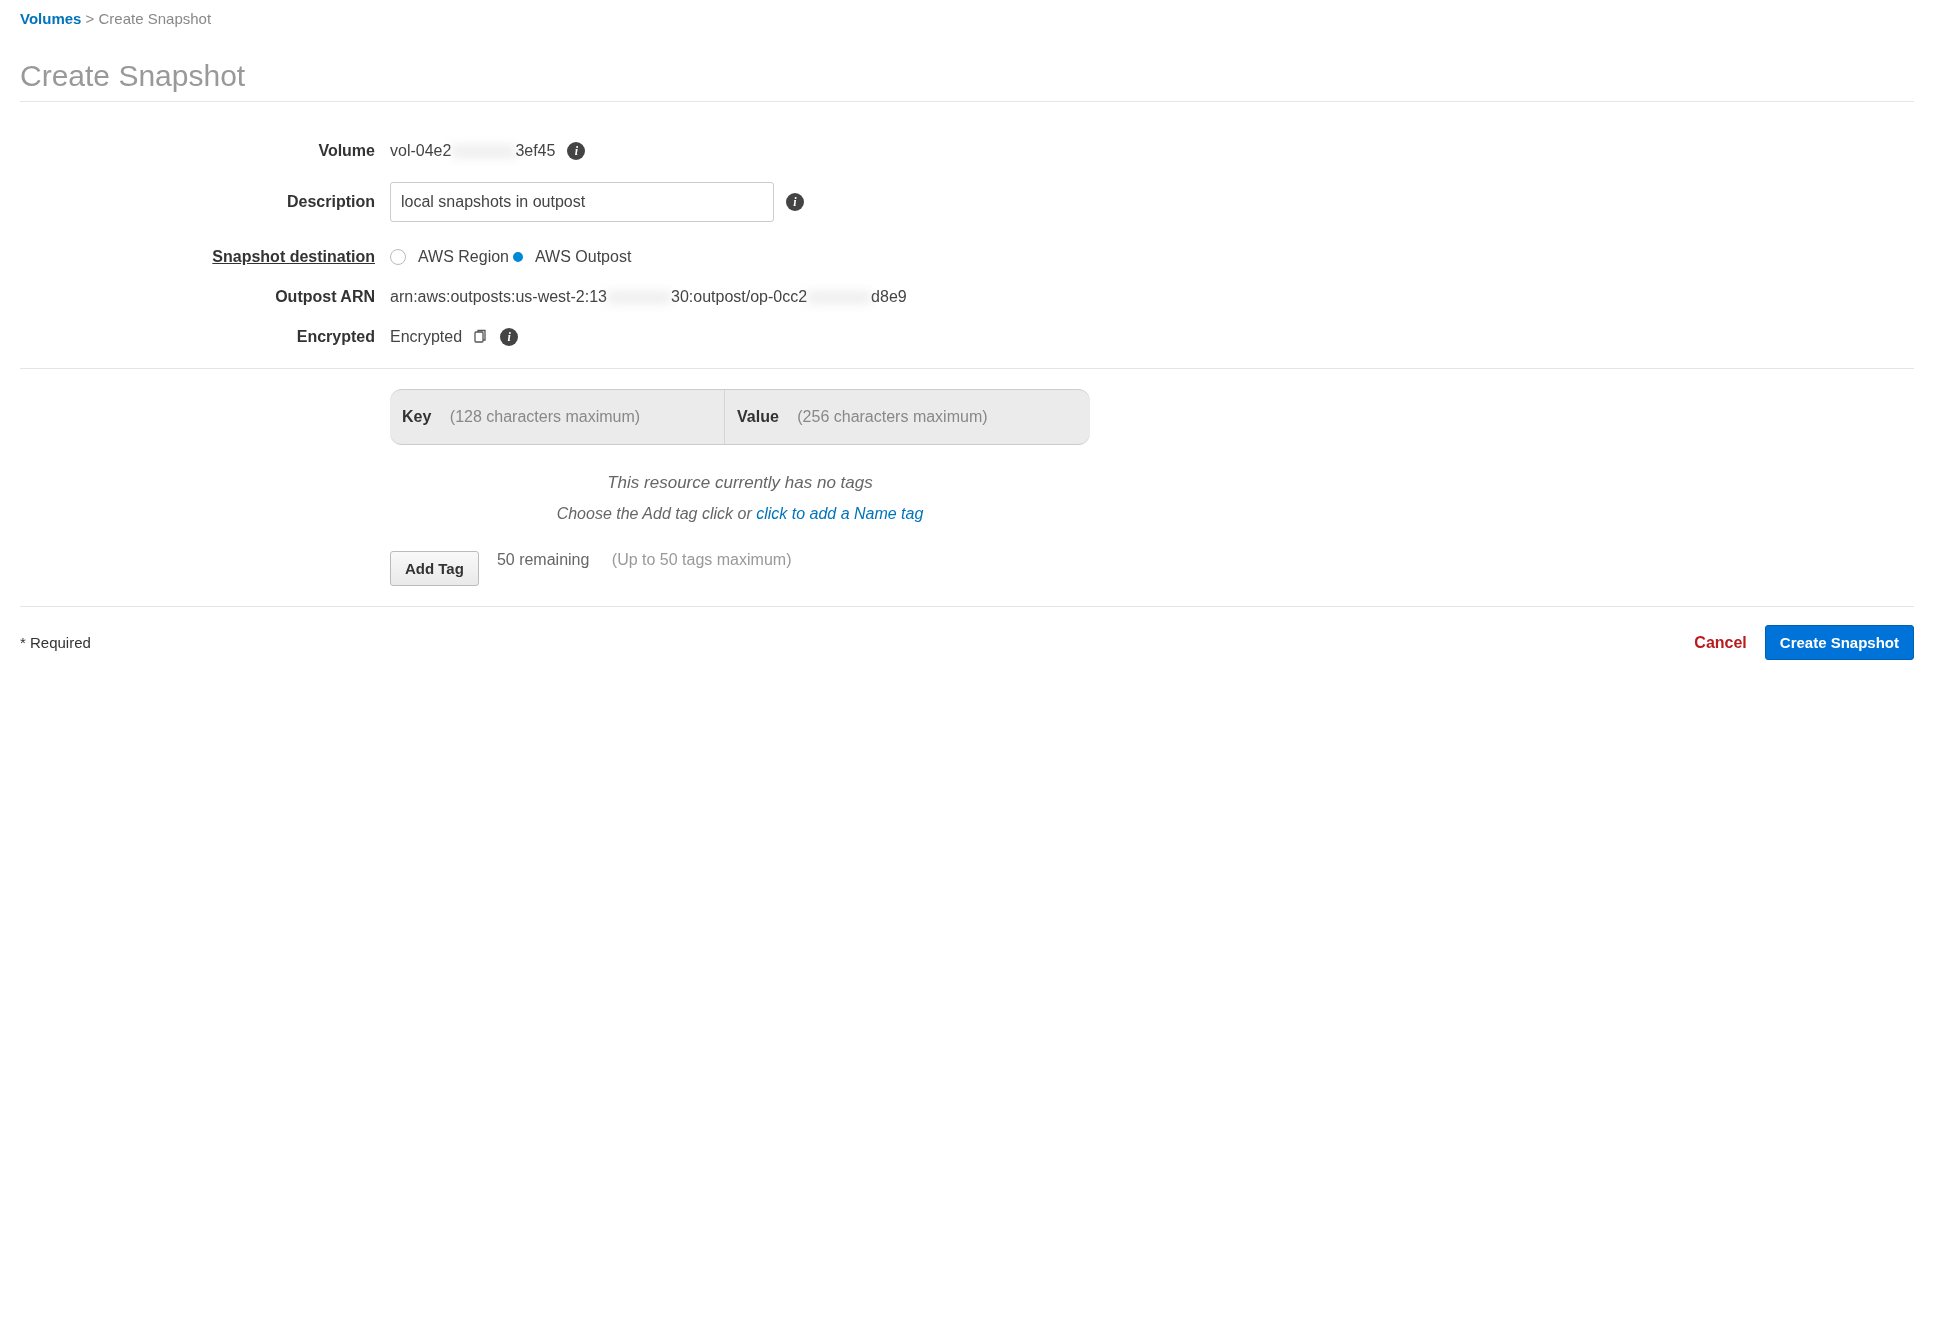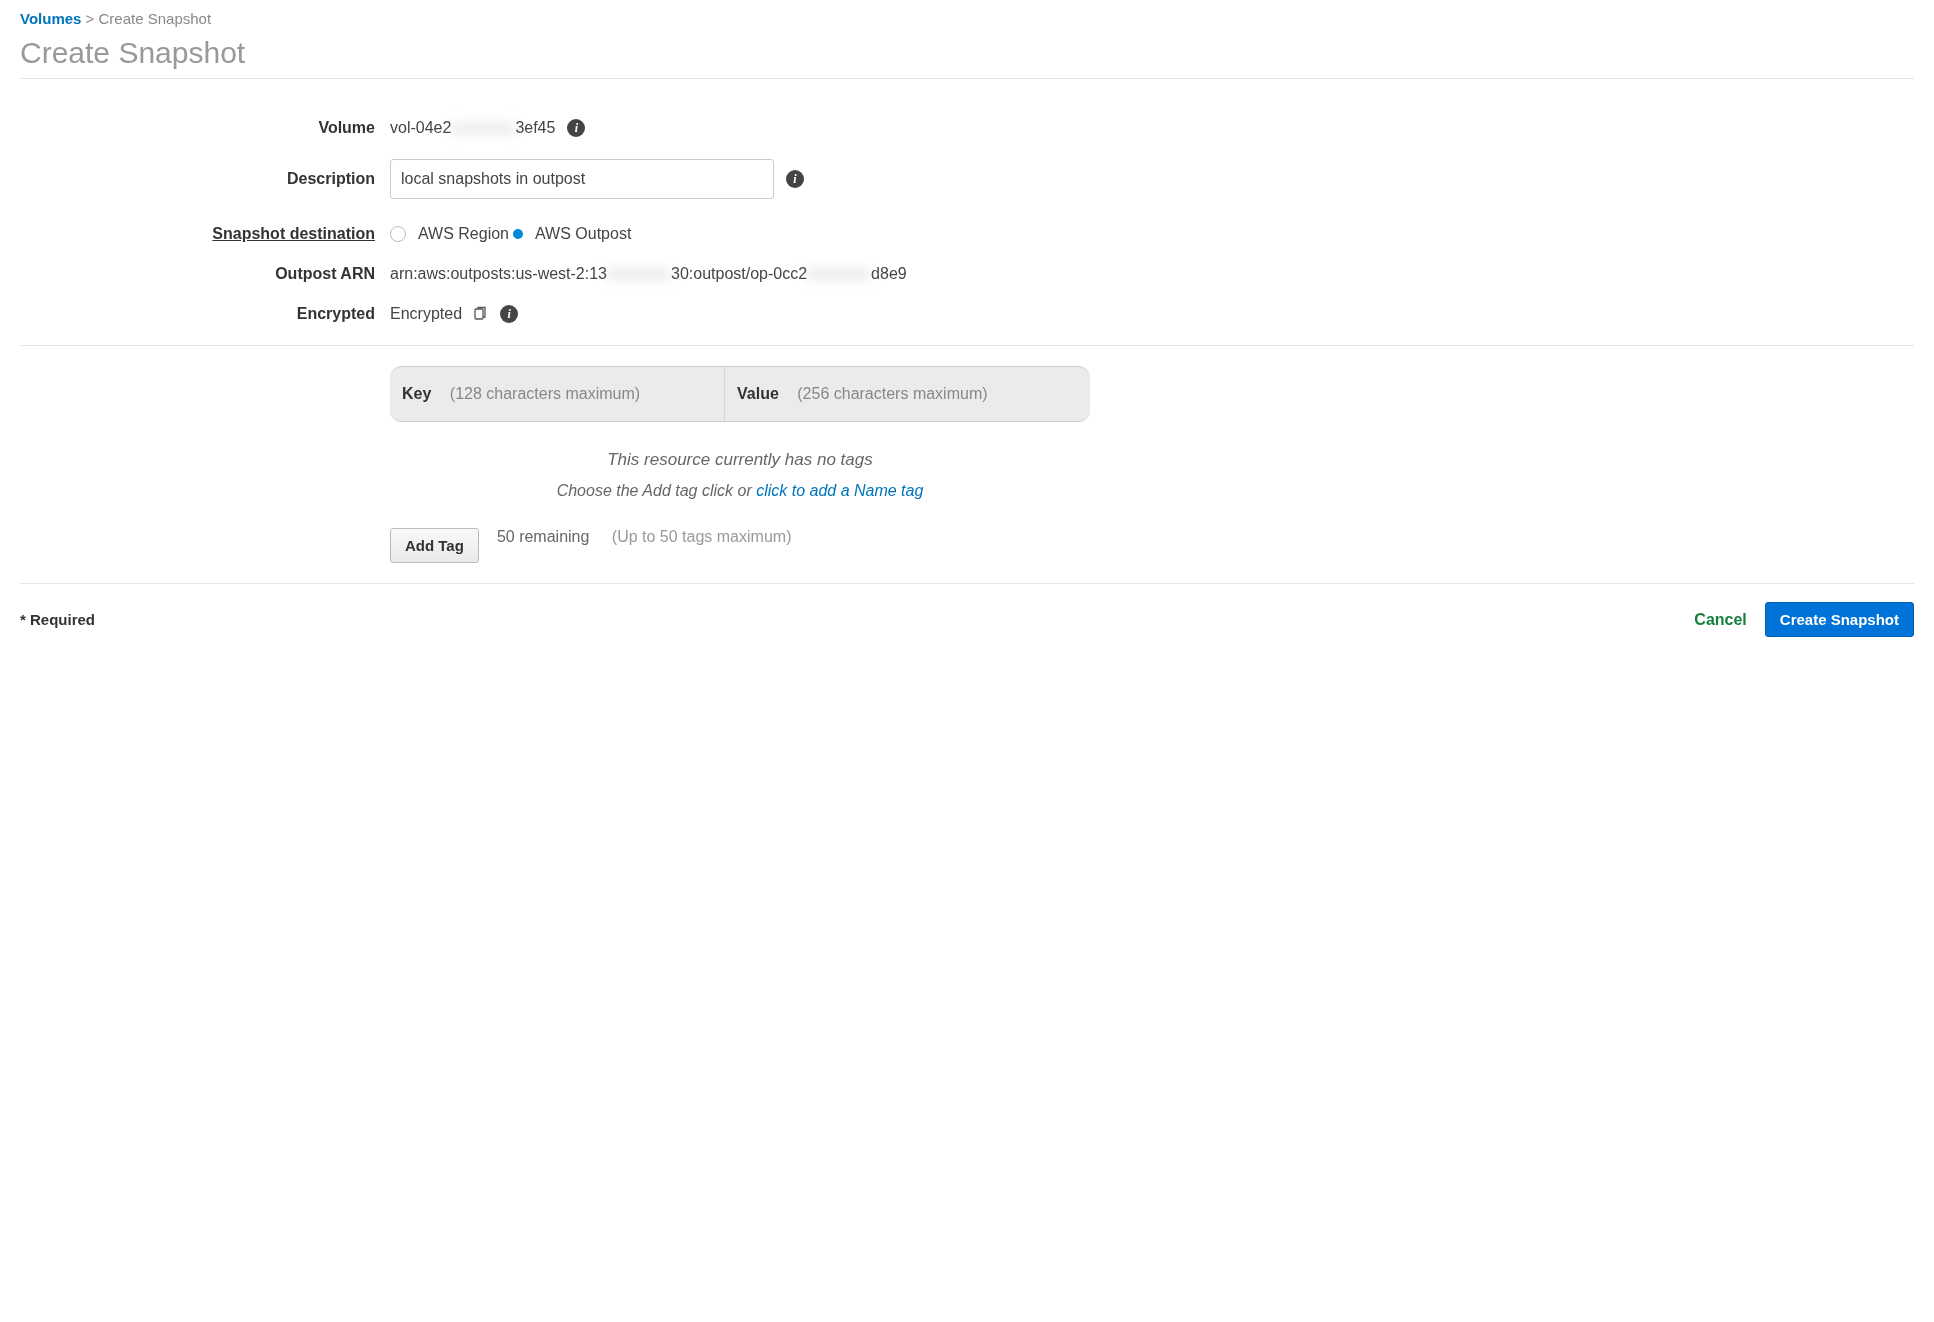--- a/index.html
+++ b/index.html
@@ -6,21 +6,21 @@
   body {
     font-family: "Helvetica Neue", Helvetica, Arial, sans-serif;
     font-size: 14px;
     color: #333;
     background: #fff;
     padding: 10px 20px;
   }
   .breadcrumb {
     font-size: 15px;
     color: #888;
-    margin-bottom: 9px;
+    margin-bottom: 32px;
   }
   .breadcrumb a {
     color: #0073bb;
     text-decoration: none;
     font-weight: bold;
   }
   h1.page-title {
     font-size: 30px;
     font-weight: normal;
     color: #999;
@@ -172,32 +172,32 @@
   .tag-hint .muted { color: #999; margin-left: 18px; }
 
   .footer {
     border-top: 1px solid #e5e5e5;
     margin-top: 10px;
     padding-top: 18px;
     display: flex;
     align-items: center;
   }
   .required-note {
-    font-weight: bold;
+    font-weight: normal;
     color: #333;
     font-size: 15px;
   }
   .footer-actions {
     margin-left: auto;
     display: flex;
     align-items: center;
     gap: 18px;
   }
   .link-btn {
-    color: #15803d;
+    color: #b91c1c;
     font-weight: bold;
     font-size: 16px;
     cursor: pointer;
   }
 </style>
 </head>
 <body>
 
 <div class="breadcrumb">
   <a href="#">Volumes</a>

